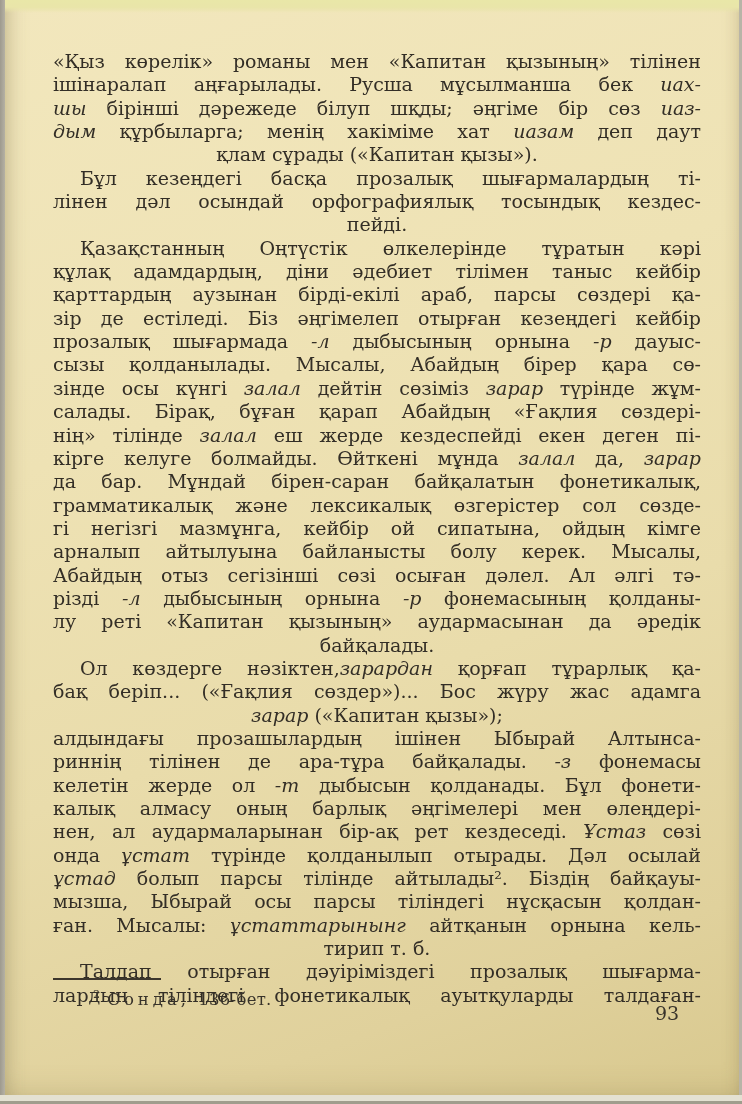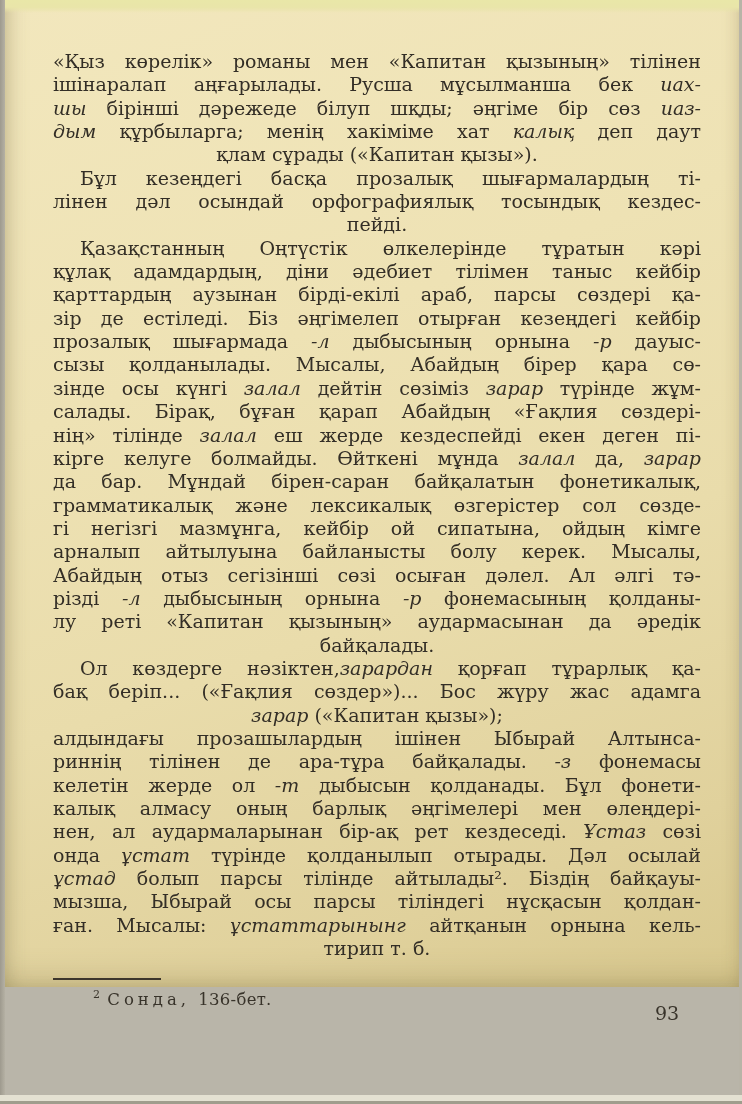--- a/index.html
+++ b/index.html
@@ -2,21 +2,21 @@
 <html><head>
 <meta charset="utf-8">
 <style>
   html,body{margin:0;padding:0;}
   body{
     width:742px;height:1104px;position:relative;overflow:hidden;
     background:#b9b5a9;
     font-family:"DejaVu Serif","Liberation Serif",serif;
   }
   .page{
-    position:absolute;left:5px;top:0;width:734px;height:987px;
+    position:absolute;left:5px;top:0;width:734px;height:1104px;
     background:linear-gradient(160deg,#f2e7bd 0%,#eee2b4 35%,#e9dcab 60%,#e0d19c 85%,#d8c88e 100%);
     box-shadow:inset 14px 0 22px -14px rgba(120,110,70,.45),
                inset -10px 0 18px -12px rgba(120,110,70,.35),
                inset 0 -26px 30px -20px rgba(130,115,70,.35);
   }
   .edge-top{
     position:absolute;left:0;top:0;width:742px;height:13px;
     background:linear-gradient(180deg,#e9e7a8 0%,#e9e5a9 55%,rgba(233,229,169,0) 100%);
   }
   .edge-left{position:absolute;left:0;top:0;width:5px;height:1104px;background:linear-gradient(90deg,#9e9a8e,#b5b1a4);}
@@ -52,21 +52,21 @@
 </style>
 </head>
 <body>
 
 <div class="page">
   <div class="text-block">
       <div class="para">
         <div class="line j"><span>«Қыз көрелік» романы мен «Капитан қызының» тілінен</span></div>
         <div class="line j"><span>ішінаралап аңғарылады. Русша мұсылманша бек </span><span class="it">иах-</span></div>
         <div class="line j"><span class="it">шы</span><span> бірінші дәрежеде білуп шқды; әңгіме бір сөз </span><span class="it">иаз-</span></div>
-        <div class="line j"><span class="it">дым</span><span> құрбыларга; менің хакіміме хат </span><span class="it">калық</span><span> деп даут</span></div>
+        <div class="line j"><span class="it">дым</span><span> құрбыларга; менің хакіміме хат </span><span class="it">иазам</span><span> деп даут</span></div>
         <div class="line"><span>қлам сұрады («Капитан қызы»).</span></div>
       </div>
       <div class="para">
         <div class="line j first"><span>Бұл кезеңдегі басқа прозалық шығармалардың ті-</span></div>
         <div class="line j"><span>лінен дәл осындай орфографиялық тосындық  кездес-</span></div>
         <div class="line"><span>пейді.</span></div>
       </div>
       <div class="para">
         <div class="line j first"><span>Қазақстанның Оңтүстік өлкелерінде тұратын  кәрі</span></div>
         <div class="line j"><span>құлақ адамдардың, діни әдебиет тілімен таныс кейбір</span></div>
@@ -97,20 +97,24 @@
         <div class="line j"><span>риннің тілінен де ара-тұра  байқалады.  </span><span class="it">-з</span><span> фонемасы</span></div>
         <div class="line j"><span>келетін жерде ол </span><span class="it">-т</span><span> дыбысын қолданады. Бұл фонети-</span></div>
         <div class="line j"><span>калық алмасу оның барлық әңгімелері мен өлеңдері-</span></div>
         <div class="line j"><span>нен, ал аудармаларынан бір-ақ рет кездеседі. </span><span class="it">Ұстаз</span><span> сөзі</span></div>
         <div class="line j"><span>онда </span><span class="it">ұстат</span><span> түрінде қолданылып отырады. Дәл осылай</span></div>
         <div class="line j"><span class="it">ұстад</span><span> болып парсы тілінде айтылады². Біздің байқауы-</span></div>
         <div class="line j"><span>мызша, Ыбырай осы парсы тіліндегі нұсқасын қолдан-</span></div>
         <div class="line j"><span>ған. Мысалы: </span><span class="it">ұстаттарынынг</span><span> айтқанын орнына кель-</span></div>
         <div class="line"><span>тирип т. б.</span></div>
       </div>
+      <div class="para">
+        <div class="line j first"><span>Талдап отырған дәуіріміздегі прозалық  шығарма-</span></div>
+        <div class="line j"><span>лардың тіліндегі фонетикалық ауытқуларды талдаған-</span></div>
+      </div>
     </div>
 
   <div class="footnote-rule"></div>
 
   <div class="footnote">
     <sup>2</sup><span class="spaced">Сонда,</span><span>136-бет.</span>
   </div>
 
   <div class="page-number">93</div>
 </div>

